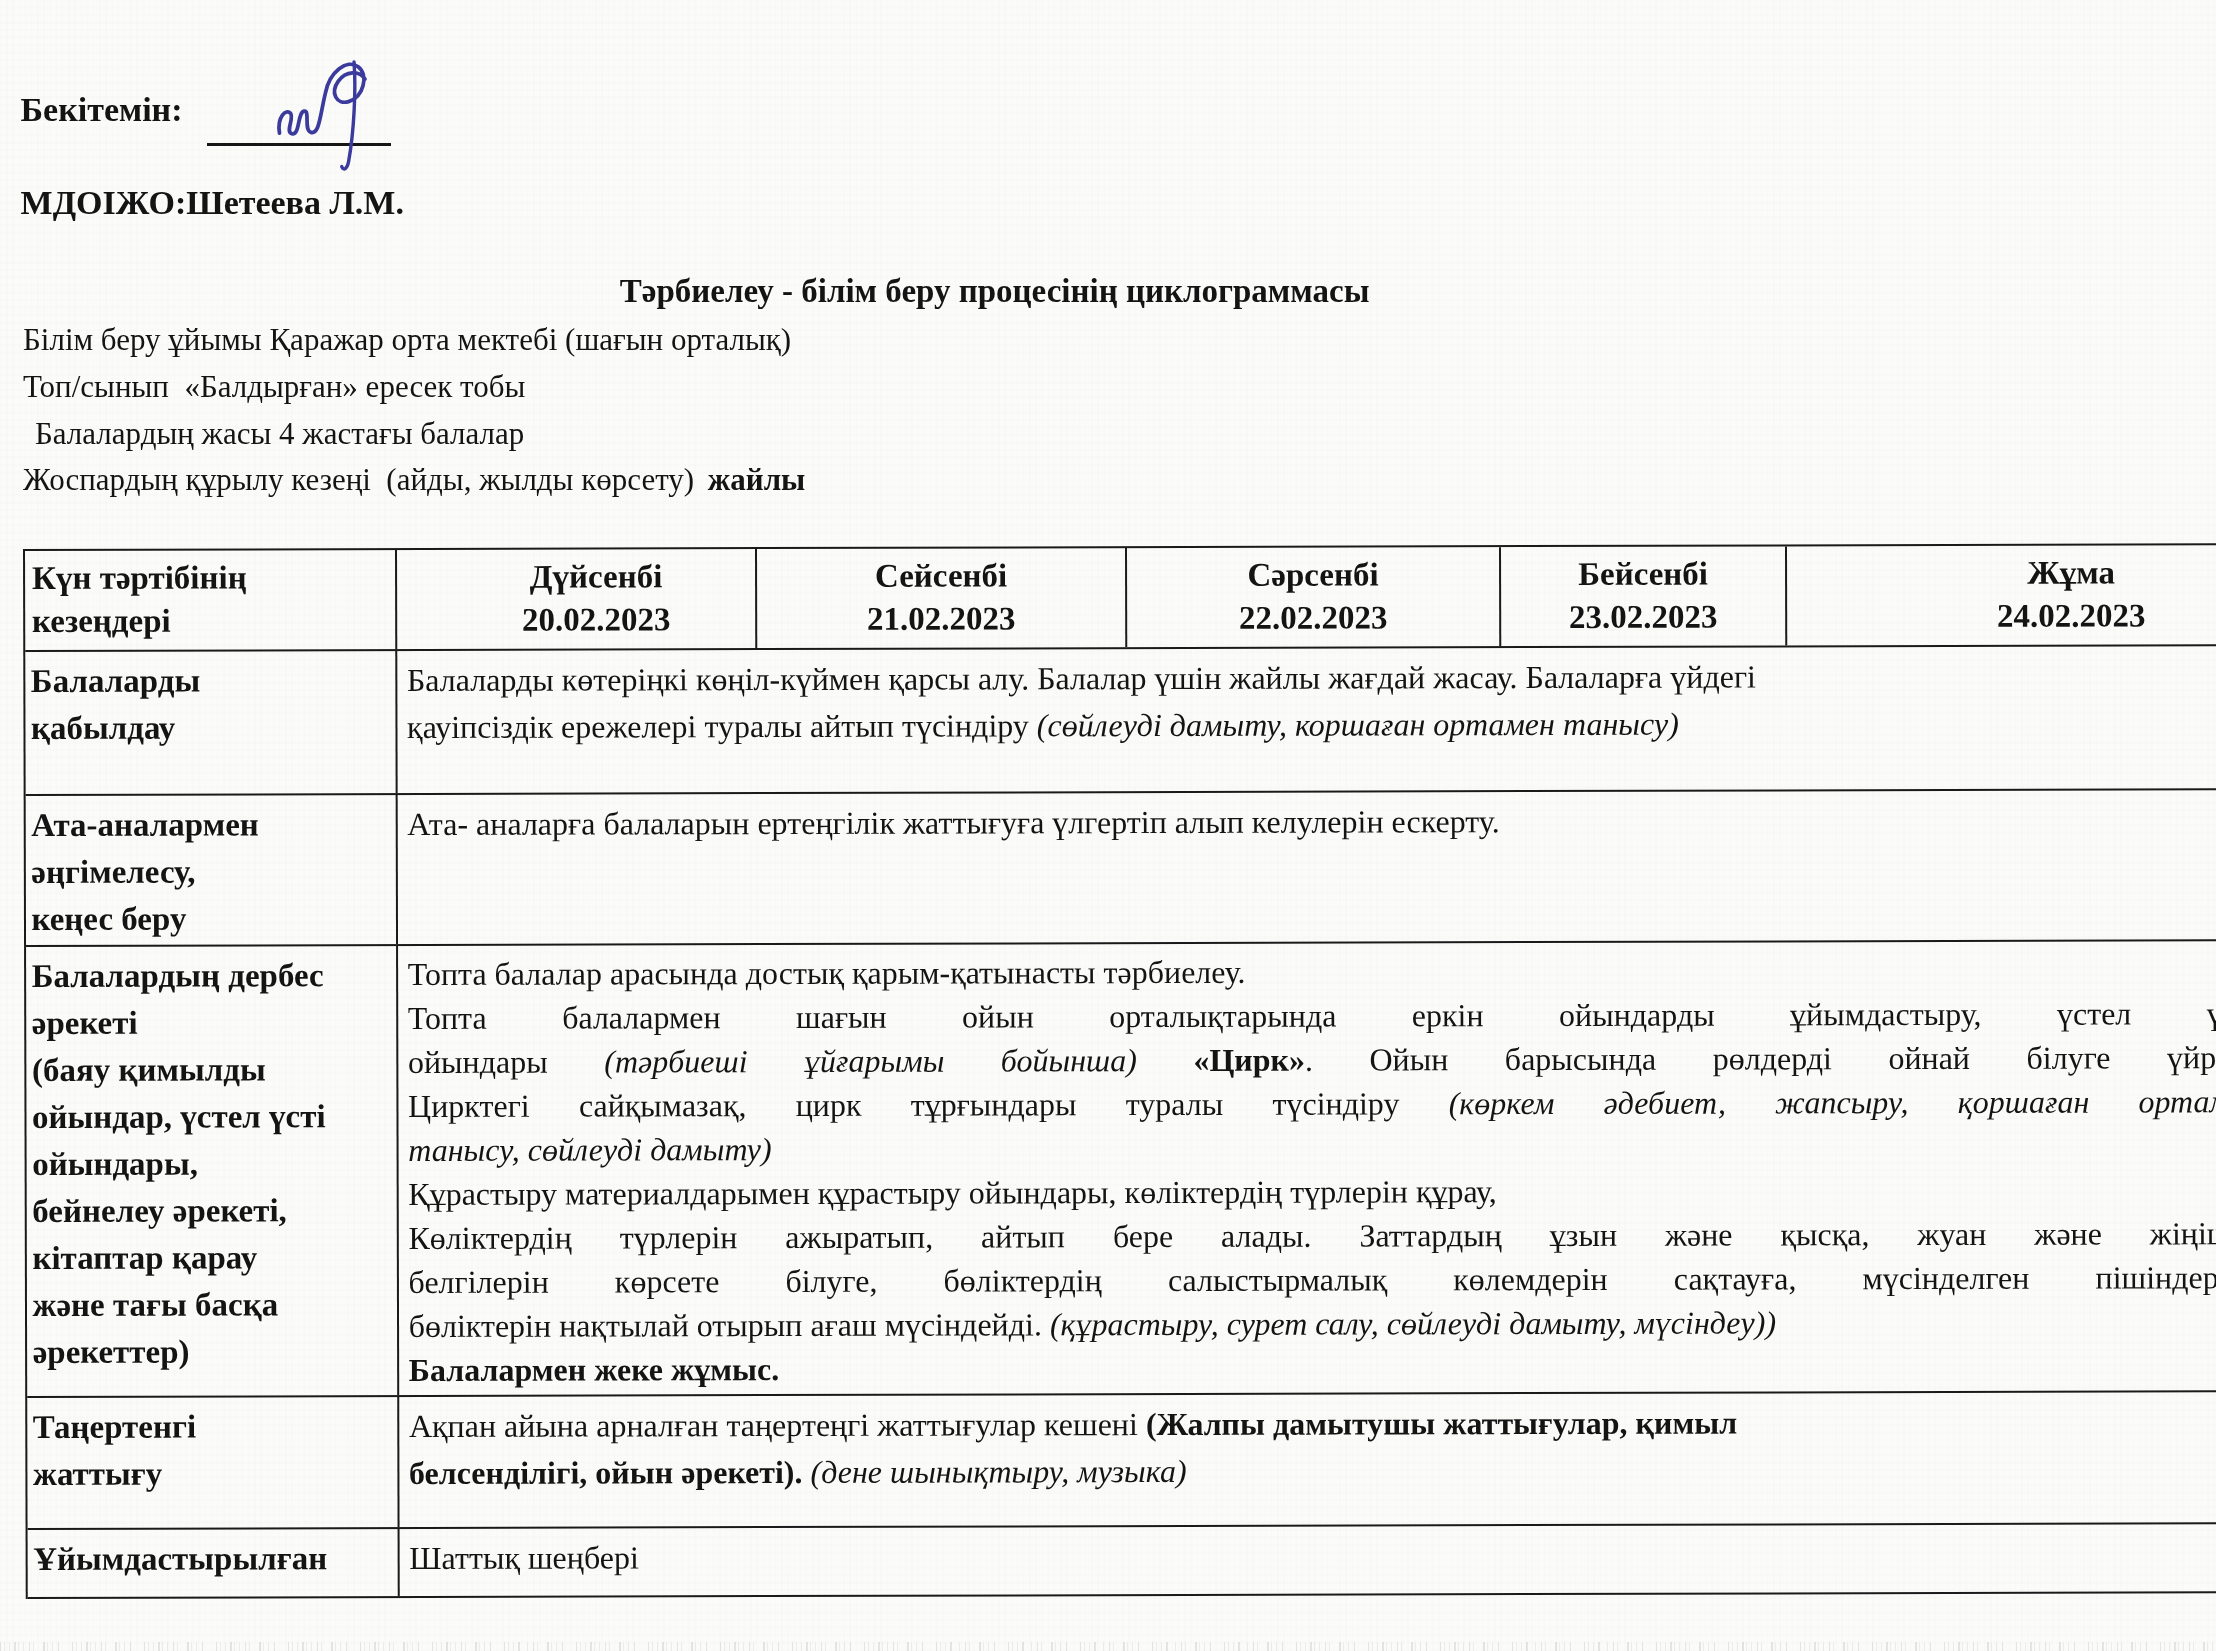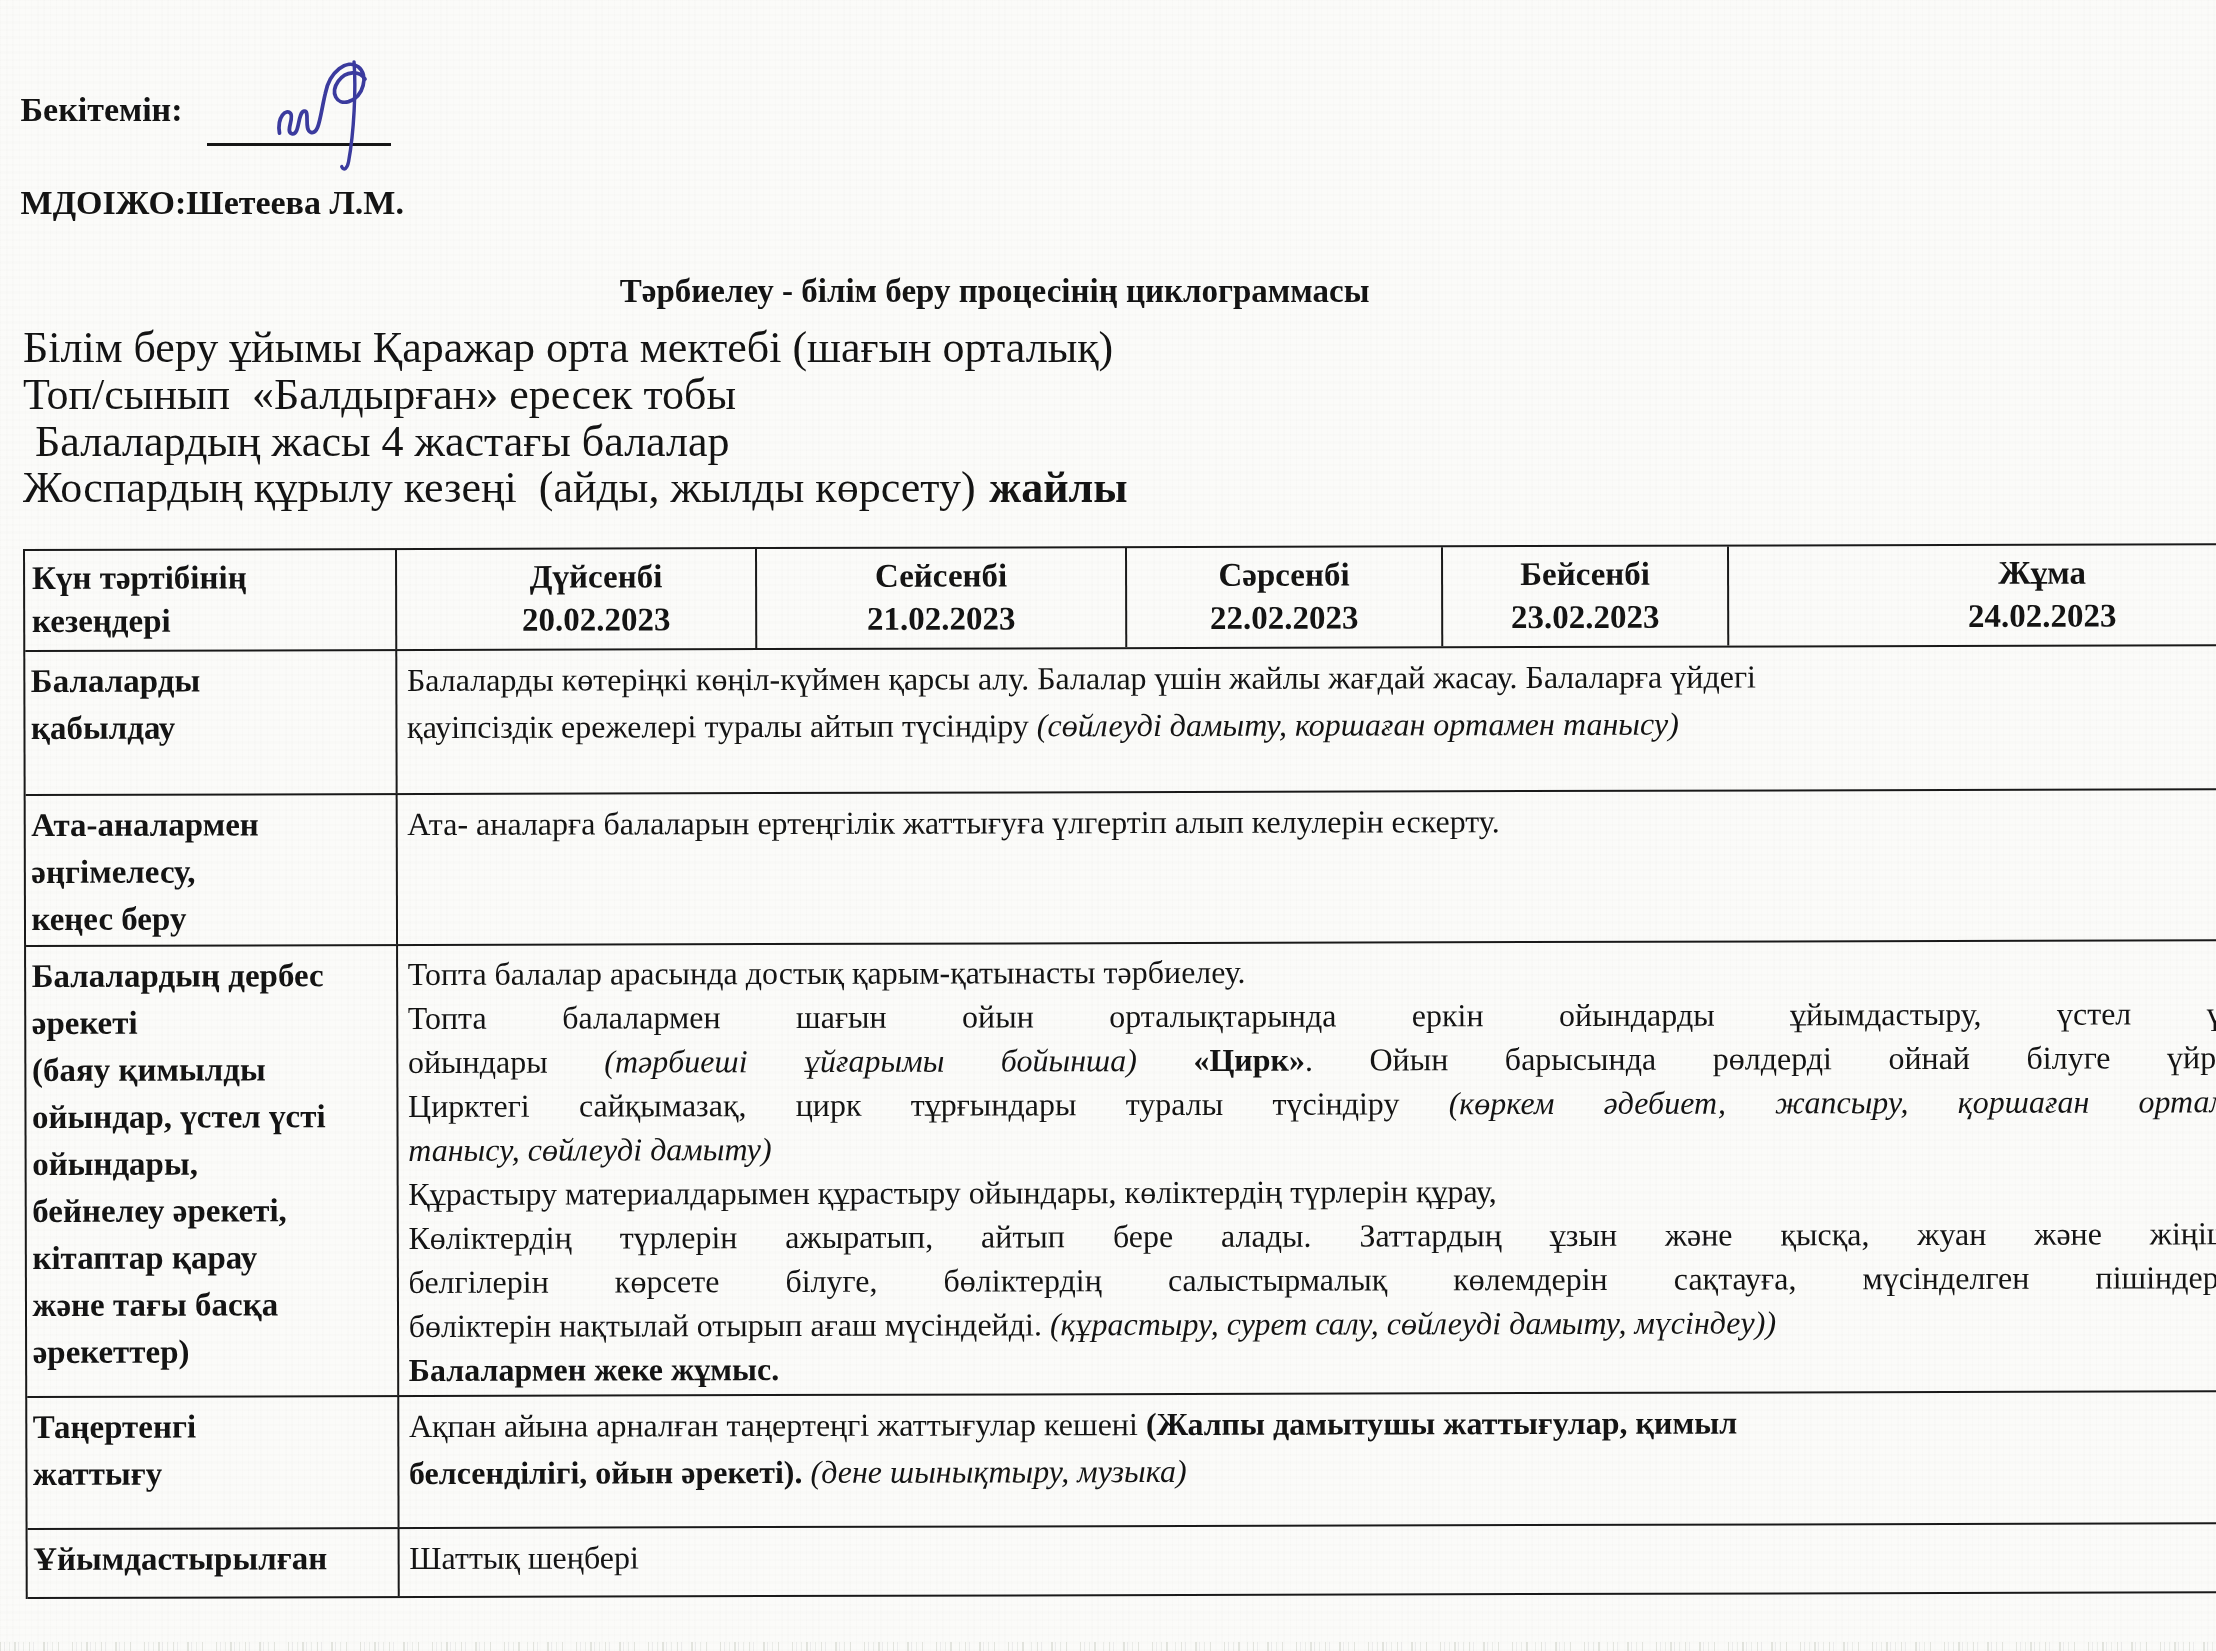--- a/index.html
+++ b/index.html
@@ -12,21 +12,21 @@
       repeating-linear-gradient(0deg, rgba(120,120,105,0.014) 0 2.1px, transparent 2.1px 7.5px);
     color:#141414;
     font-family:"Liberation Serif","DejaVu Serif",serif;
   }
   
   .approval-label{position:absolute;left:20.6px;top:91px;font-size:34px;font-weight:bold;white-space:nowrap;}
   .sig-underline{position:absolute;left:207px;top:143px;width:184px;height:3.4px;background:#161616;}
   .sig-wrap{position:absolute;left:259px;top:36px;width:147px;height:147px;}
   .approver{position:absolute;left:20.6px;top:184px;font-size:34px;font-weight:bold;white-space:nowrap;text-align:right;}
   .doc-title{position:absolute;left:20.6px;top:273px;width:1948px;text-align:center;font-size:33px;font-weight:bold;white-space:nowrap;}
-  .iline{position:absolute;left:23px;font-size:44px;white-space:pre-wrap;}
+  .iline{position:absolute;left:23px;font-size:31px;white-space:pre-wrap;}
   .il0{top:322px;} .il1{top:369px;} .il2{top:416px;margin-left:12px;} .il3{top:462px;}
   .period-value{font-weight:bold;margin-left:13.7px;}
   
   .tbl{
     position:absolute;left:22.6px;top:549px;width:2332px;
     border:2.7px solid #1a1a1a;border-right:none;border-bottom:none;
     transform:rotate(-0.15deg);transform-origin:0 0;
   }
   .tr{display:flex;border-bottom:2.7px solid #1a1a1a;}
   .hrow{height:101px;}
@@ -81,21 +81,21 @@
           <div class="hline">кезеңдері</div>
         </div>
         <div class="cell day" style="width: 360px; padding-left: 40px;">
           <div class="hline">Дүйсенбі</div>
           <div class="hline">20.02.2023</div>
         </div>
         <div class="cell day" style="width: 370px;">
           <div class="hline">Сейсенбі</div>
           <div class="hline">21.02.2023</div>
         </div>
-        <div class="cell day" style="width: 316px;">
+        <div class="cell day" style="width: 374px;">
           <div class="hline">Сәрсенбі</div>
           <div class="hline">22.02.2023</div>
         </div>
         <div class="cell day" style="width: 286px;">
           <div class="hline">Бейсенбі</div>
           <div class="hline">23.02.2023</div>
         </div>
         <div class="cell day last">
           <div class="hline">Жұма</div>
           <div class="hline">24.02.2023</div>

